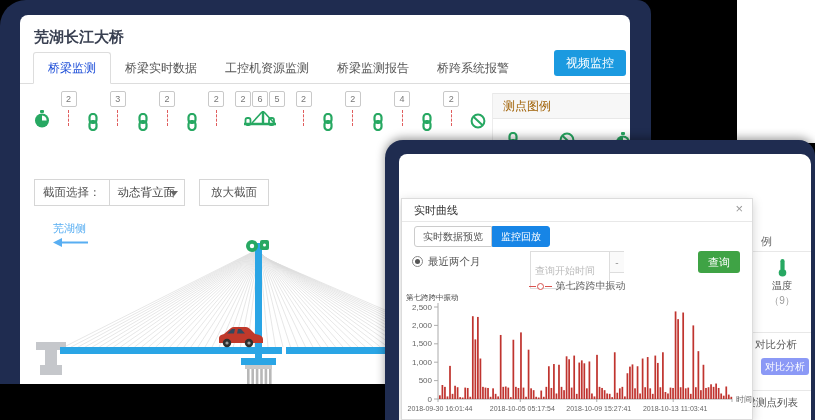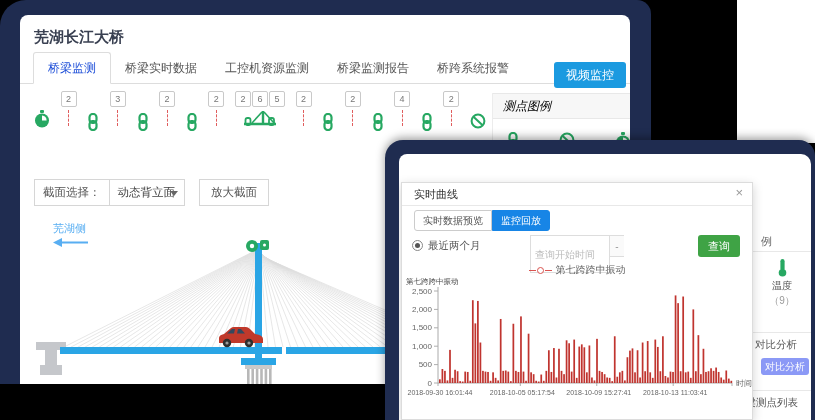--- a/index.html
+++ b/index.html
@@ -9,36 +9,36 @@
   .back-card{position:absolute;left:0;top:0;width:651px;height:384px;background:#1f2c50;
              border-radius:26px 14px 0 0;}
   .back-inner{position:absolute;left:20px;top:15px;right:21px;bottom:0;background:#fff;
               border-radius:8px 8px 0 0;overflow:hidden;}
   .win-title{position:absolute;left:14px;top:13px;font-size:15px;font-weight:600;color:#3a4152;}
   .tabbar{position:absolute;left:0;right:0;top:40px;height:28px;border-bottom:1px solid #ddd;
           padding-left:13px;display:flex;align-items:flex-end;}
   .tab{font-size:12px;color:#555;padding:7px 14px 6px;cursor:pointer;white-space:nowrap;}
   .tab.active{color:#1d4ed8;background:#fff;border:1px solid #ddd;border-bottom:1px solid #fff;
               border-radius:3px 3px 0 0;margin-bottom:-1px;}
-  .video-btn{position:absolute;right:4px;top:47px;height:26px;line-height:26px;padding:0 12px;
+  .video-btn{position:absolute;right:4px;top:35px;height:26px;line-height:26px;padding:0 12px;
              background:#1b9ae0;color:#fff;font-size:12px;border-radius:3px;cursor:pointer;}
   
   .sensor-strip{position:absolute;left:14px;top:76px;width:452px;height:62px;display:flex;
                 justify-content:space-between;align-items:flex-start;}
   .s-item{display:flex;flex-direction:column;align-items:center;}
   .badge{width:14px;height:14px;border:1px solid #c9c9c9;border-radius:2px;background:#fff;
          font-size:9px;color:#777;text-align:center;line-height:14px;}
   .dash{width:0;height:16px;border-left:1px dashed #e05c5c;margin-top:3px;}
   .s-icon{margin-top:22px;line-height:0;}
   .s-icon.gauge{margin-top:19px;}
   .badge-row{display:flex;gap:1px;}
   
   .legend-panel{position:absolute;left:472px;right:0;top:78px;height:115px;border-left:1px solid #ececec;}
   .legend-head{height:24px;line-height:24px;background:#f7f7f7;border-top:1px solid #e8e8e8;
-               border-bottom:1px solid #e8e8e8;padding-left:10px;font-size:12px;color:#000000;font-style:italic;}
+               border-bottom:1px solid #e8e8e8;padding-left:10px;font-size:12px;color:#a16207;}
   .legend-icons{display:flex;gap:40px;margin:13px 0 0 14px;line-height:0;}
   
   .controls{position:absolute;left:14px;top:164px;display:flex;align-items:center;}
   .ctl-label{border:1px solid #d6d6d6;background:#fff;height:25px;line-height:25px;
              padding:0 8px;font-size:11.5px;color:#555;}
   .ctl-select{position:relative;border:1px solid #d6d6d6;border-left:none;height:25px;line-height:25px;
               padding:0 9px 0 8px;font-size:11.5px;color:#444;cursor:pointer;}
   .caret{position:absolute;right:6px;top:11px;width:0;height:0;border-left:4px solid transparent;
          border-right:4px solid transparent;border-top:5px solid #666;}
   .ctl-btn{margin-left:14px;border:1px solid #d6d6d6;background:#fff;height:25px;line-height:25px;
@@ -59,21 +59,21 @@
   
   .frag{position:absolute;inset:0;z-index:1;}
   .frag .hline{position:absolute;right:0;height:1px;background:#e8e8e8;}
   .frag-header{position:absolute;left:362px;top:80px;font-size:11px;color:#666;}
   .temp-block{position:absolute;left:360px;top:104px;width:46px;text-align:center;font-size:10px;color:#555;}
   .temp-block .cnt{color:#999;margin-top:1px;}
   .frag-section{position:absolute;font-size:10.5px;color:#555;white-space:nowrap;}
   .compare-btn{position:absolute;left:362px;top:204px;width:48px;height:17px;line-height:17px;
                background:#8b99f6;color:#fff;font-size:10px;text-align:center;border-radius:3px;cursor:pointer;}
   
-  .dialog{position:absolute;left:2px;top:28px;width:352px;bottom:0;background:#fff;z-index:5;
+  .dialog{position:absolute;left:2px;top:44px;width:352px;bottom:0;background:#fff;z-index:5;
           border:1px solid #dcdcdc;box-shadow:0 3px 10px rgba(0,0,0,.18);box-sizing:border-box;}
   .dlg-head{height:22px;border-bottom:1px solid #e8e8e8;position:relative;}
   .dlg-title{position:absolute;left:12px;top:4px;font-size:11px;color:#333;}
   .dlg-close{position:absolute;right:9px;top:2px;font-size:13px;color:#999;cursor:pointer;}
   .dlg-tabs{position:absolute;left:12px;top:27px;display:flex;}
   .dtab{font-size:10px;height:19px;line-height:19px;padding:0 8px;cursor:pointer;}
   .dtab.plain{border:1px solid #ccc;color:#555;background:#fff;border-radius:3px 0 0 3px;}
   .dtab.active{background:#1785e6;border:1px solid #1785e6;color:#fff;border-radius:0 3px 3px 0;}
   .query-row{position:absolute;left:10px;top:52px;right:6px;height:22px;}
   .radio{position:absolute;left:0;top:5px;width:11px;height:11px;border:1px solid #888;border-radius:50%;

